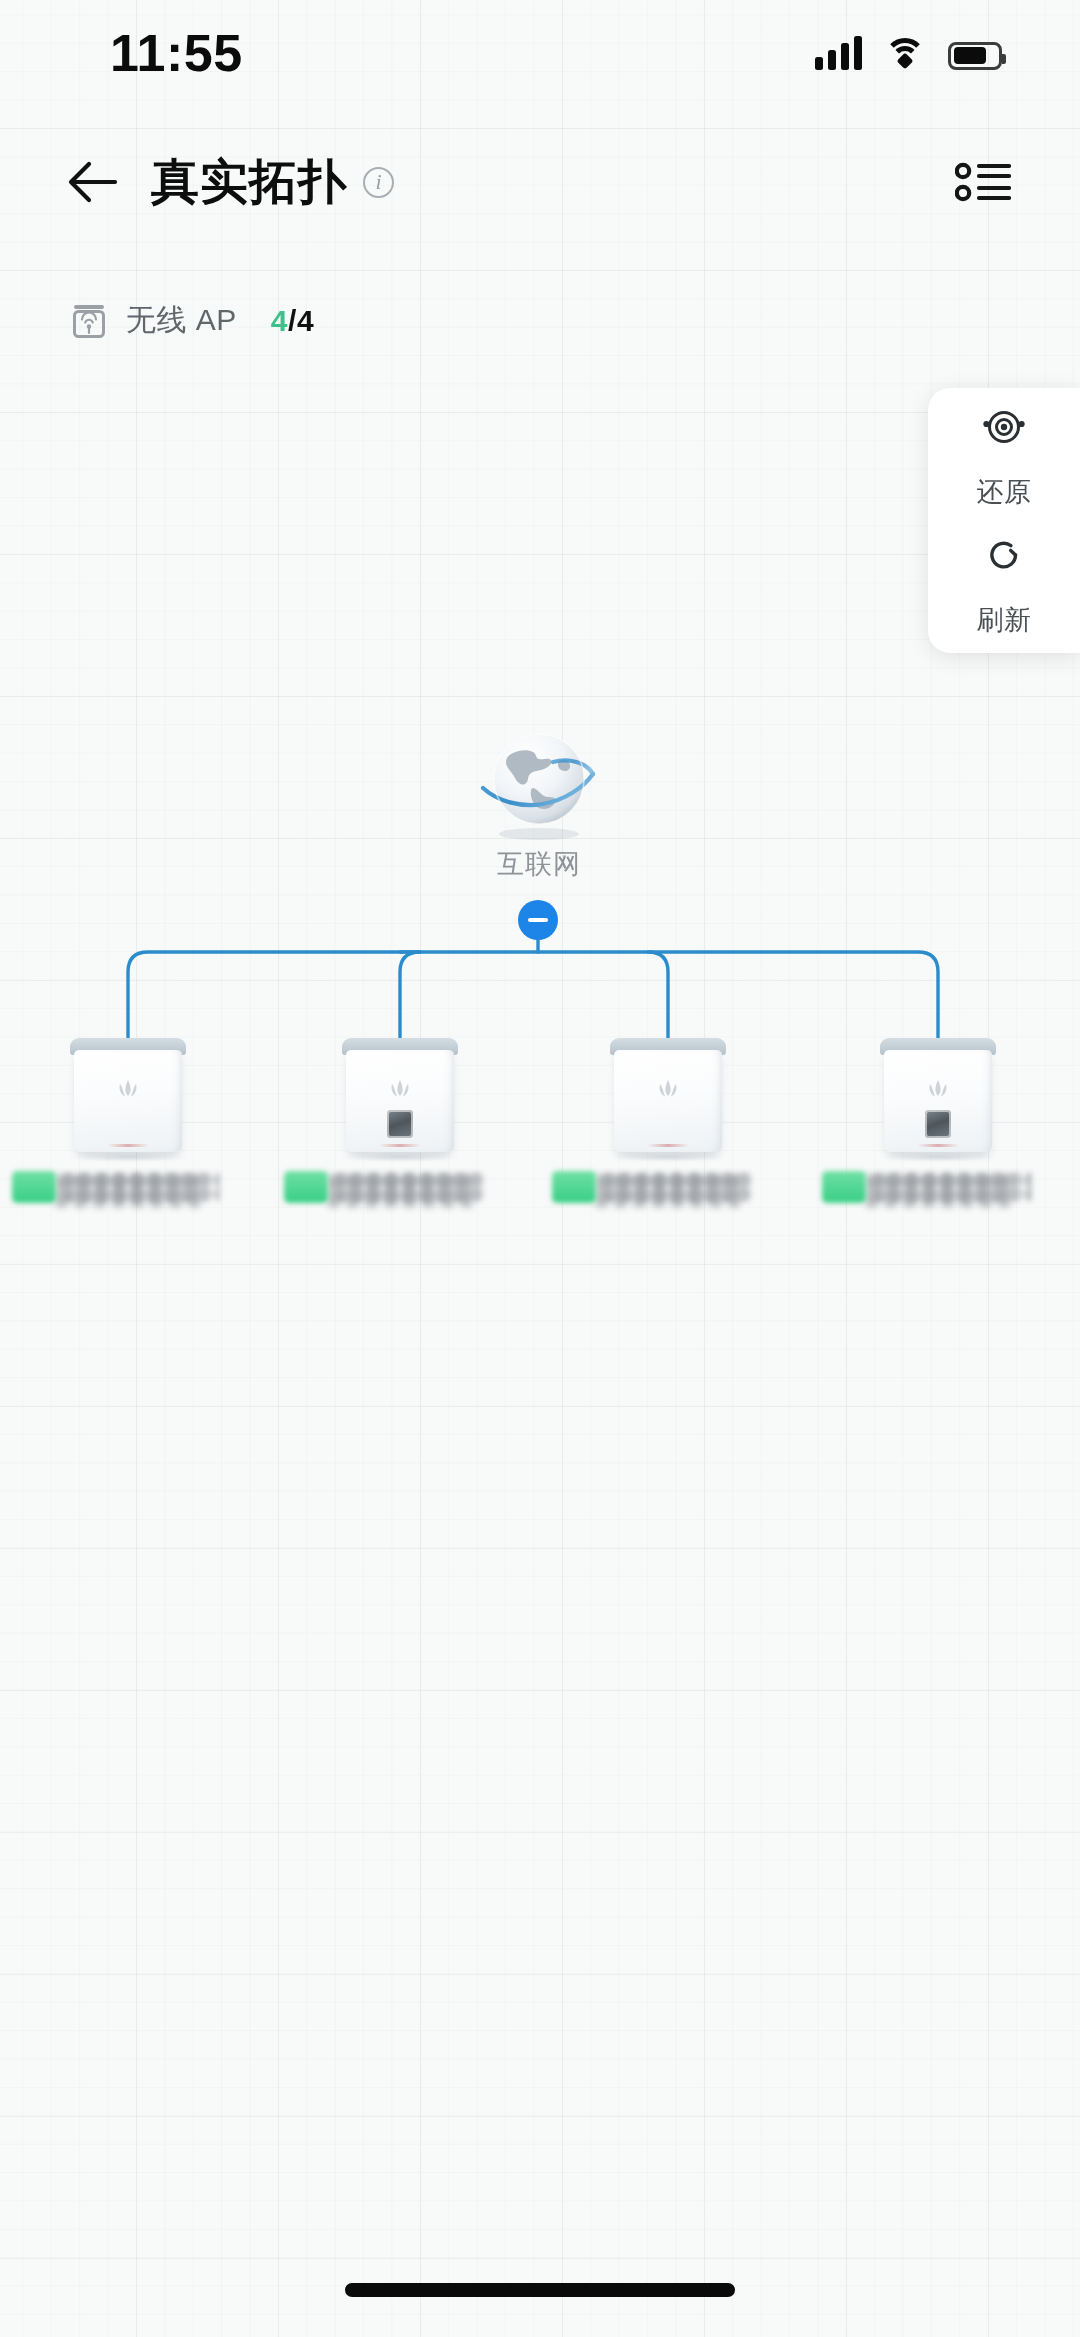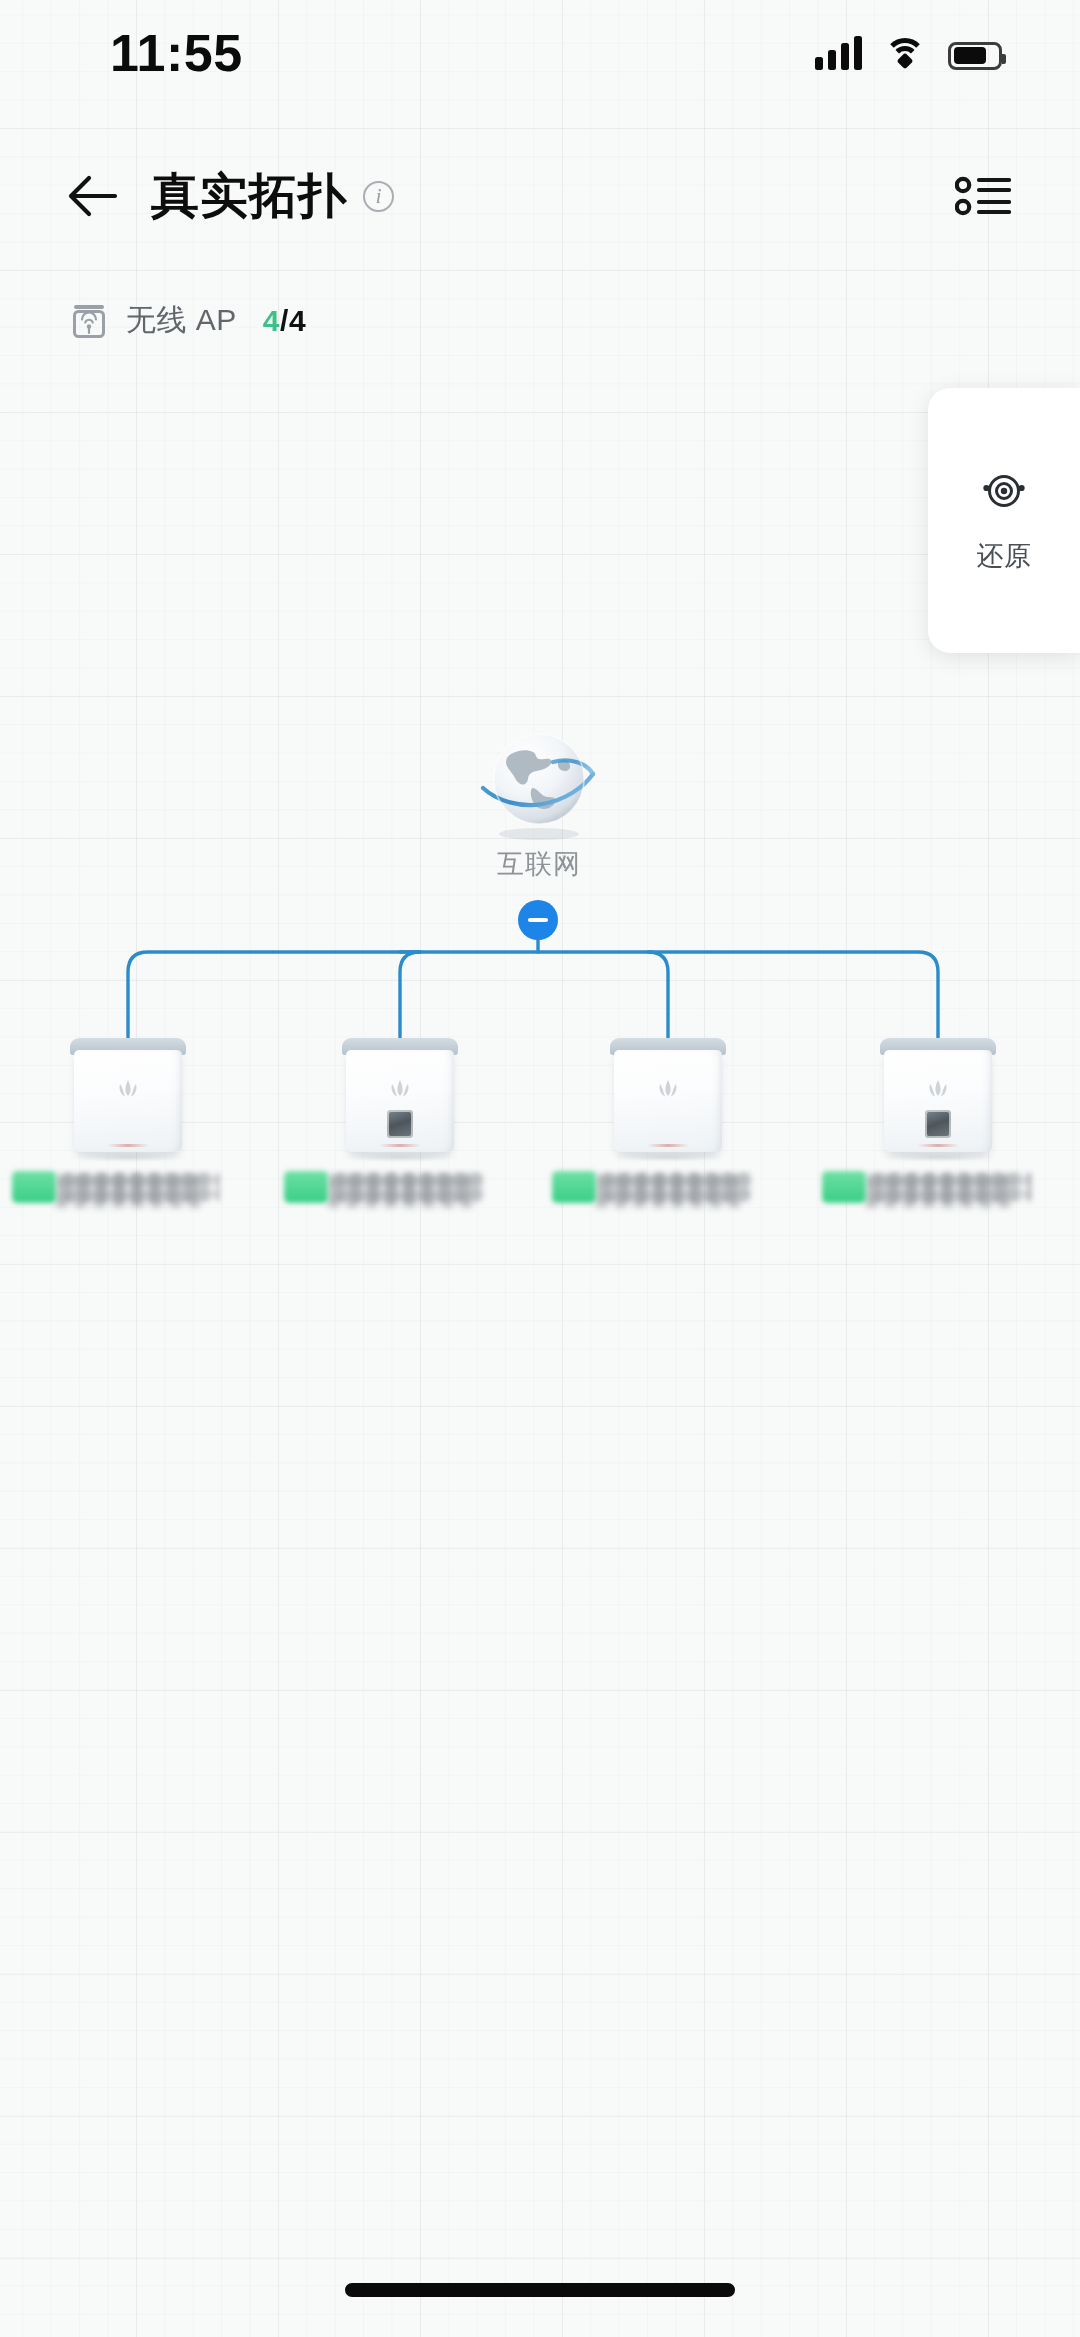--- a/index.html
+++ b/index.html
@@ -54,21 +54,21 @@
   .wifi-ico span:nth-child(3){ width:12px; height:12px; top:17px;
     background:#0b0b0b; border-radius:3px; border:none; transform:translateX(-50%) rotate(45deg); }
   .batt{ width:54px; height:28px; border:3px solid #3c3c3c; border-radius:8px;
     position:relative; padding:2.5px; }
   .batt::after{ content:""; position:absolute; right:-7px; top:9px; width:4px; height:10px;
     background:#3c3c3c; border-radius:0 2px 2px 0; }
   .batt i{ display:block; height:100%; background:#0b0b0b; border-radius:4px; }
 
   
   #nav-bar{
-    position:absolute; top:150px; left:0; width:1080px; height:92px;
+    position:absolute; top:136px; left:0; width:1080px; height:92px;
     display:flex; align-items:center; z-index:30;
   }
   #back-button{ margin-left:62px; width:62px; height:62px;
     display:flex; align-items:center; justify-content:center; cursor:pointer; }
   #back-button svg{ width:50px; height:44px; }
   #page-title{
     margin-left:27px; font-size:48px; font-weight:700; color:#0d0d0d;
     letter-spacing:1px; line-height:1;
   }
   #info-icon{
@@ -83,21 +83,21 @@
   }
   #list-button svg{ width:56px; height:46px; }
 
   
   #ap-counter{
     position:absolute; top:300px; left:70px; display:flex; align-items:center;
     gap:18px; z-index:25;
   }
   #ap-counter .ap-ico{ width:38px; height:36px; flex:none; }
   #ap-counter-label{ font-size:30px; color:#61666b; letter-spacing:.5px; }
-  #ap-counter-values{ font-size:30px; font-weight:600; letter-spacing:.5px; margin-left:8px; }
+  #ap-counter-values{ font-size:30px; font-weight:600; letter-spacing:.5px; margin-left:16px; }
   #ap-online{ color:#3dc08a; }
   #ap-total{ color:#111; }
 
   
   #tool-panel{
     position:absolute; top:388px; right:0; width:152px; height:265px;
     background:#fff; border-radius:22px 0 0 22px;
     box-shadow:0 4px 22px rgba(0,0,0,.10);
     display:flex; flex-direction:column; align-items:center;
     justify-content:center; gap:22px; z-index:28;
@@ -250,20 +250,27 @@
 <div id="tool-panel">
   <div class="tool-item">
     <svg class="tool-ico" viewBox="0 0 46 46" fill="none">
       <circle cx="23" cy="23" r="14.5" stroke="#2a2f34" stroke-width="3"></circle>
       <circle cx="23" cy="23" r="7.5" stroke="#2a2f34" stroke-width="3"></circle>
       <circle cx="23" cy="23" r="3.2" fill="#2a2f34"></circle>
       <circle cx="5.4" cy="20" r="3.1" fill="#2a2f34"></circle>
       <circle cx="40.6" cy="20" r="3.1" fill="#2a2f34"></circle>
     </svg>
     <span class="tool-label">还原</span>
+  </div>
+  <div class="tool-item">
+    <svg class="tool-ico" viewBox="0 0 46 46" fill="none">
+      <path d="M34.5 23a11.8 11.8 0 1 1-4.6-9.3" stroke="#2a2f34" stroke-width="3.4" stroke-linecap="round"></path>
+      <path d="M34.5 23l-4.8-4.6" stroke="#2a2f34" stroke-width="3.4" stroke-linecap="round"></path>
+    </svg>
+    <span class="tool-label">刷新</span>
   </div>
 </div>
 
 <div id="topology">
 
   <svg id="topology-links" viewBox="0 0 1080 2337">
     <g stroke="#2b8ccc" stroke-width="3.4" fill="none" stroke-linecap="round">
 
       <path d="M538 930 V 952"></path>
 

